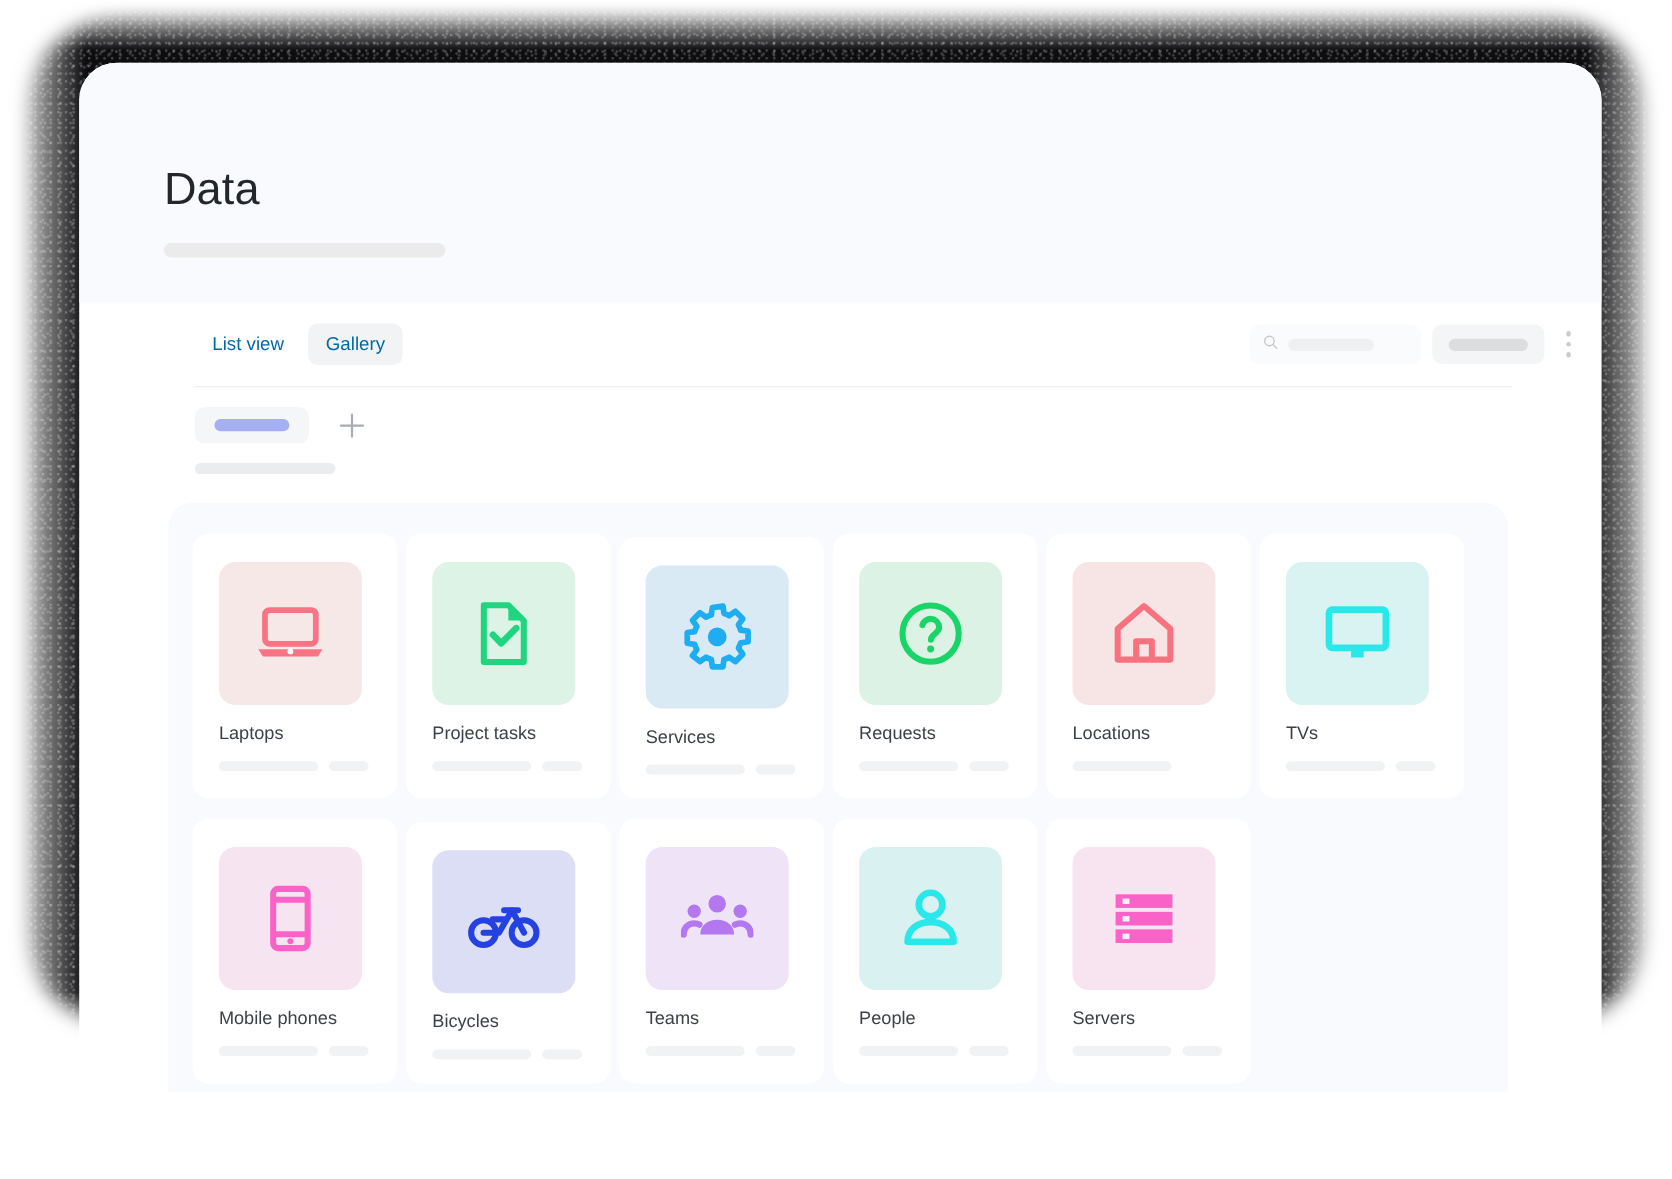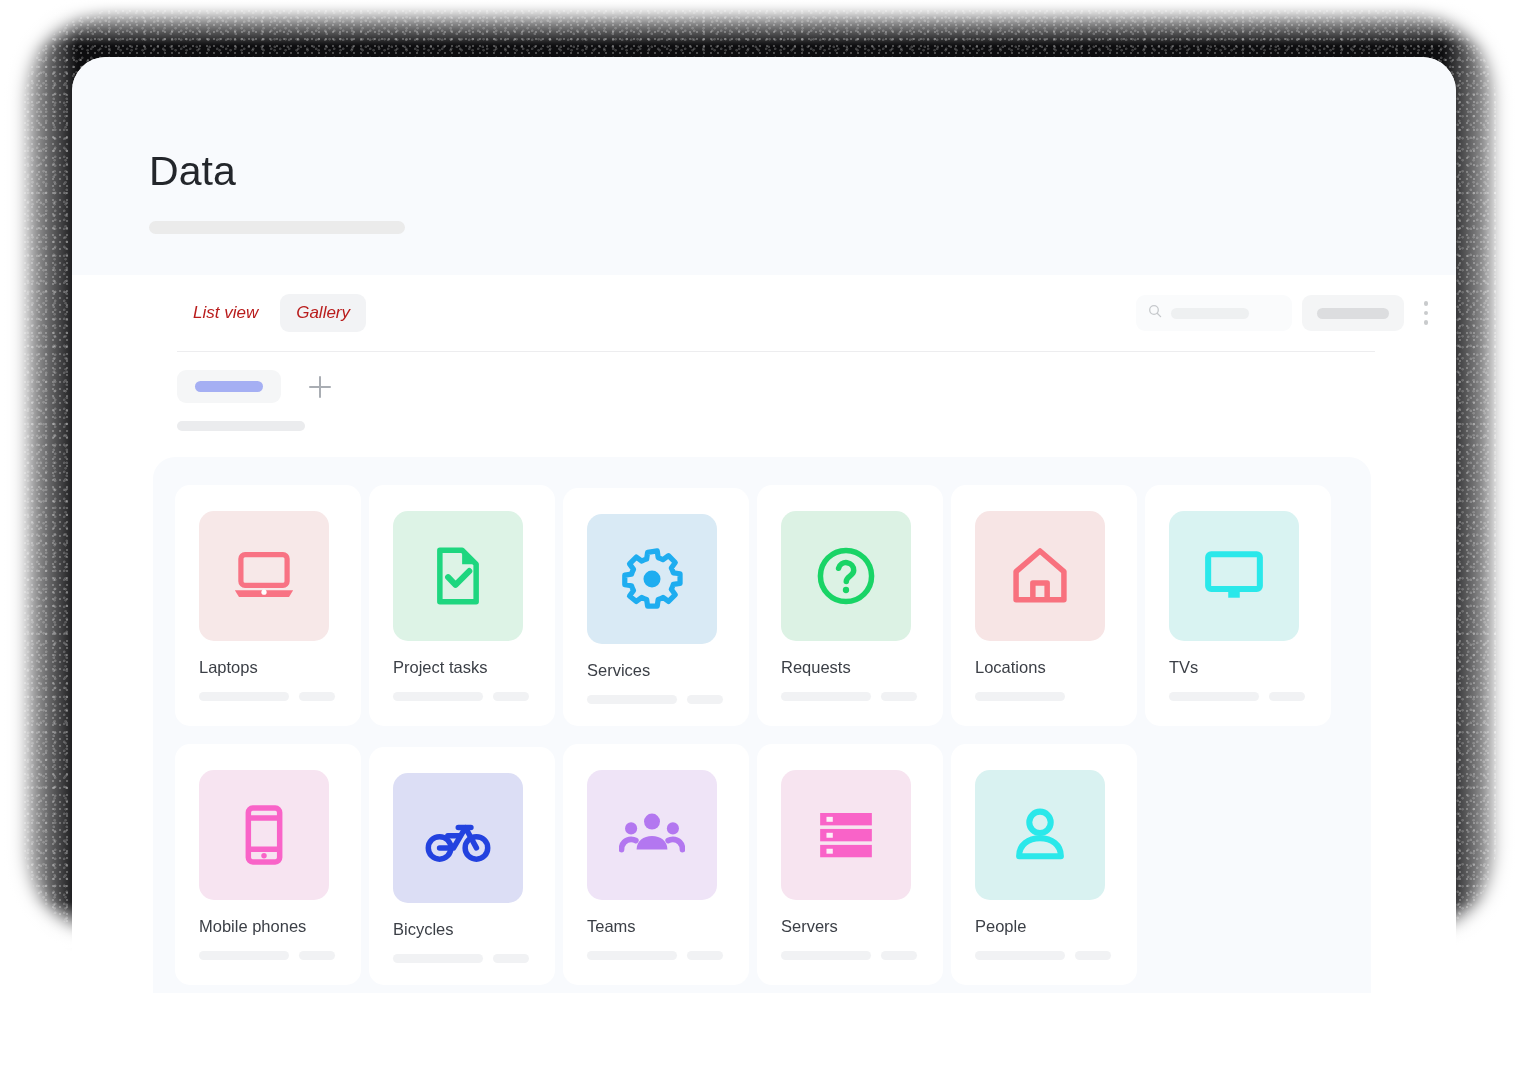--- a/index.html
+++ b/index.html
@@ -80,26 +80,25 @@
   .toolbar {
     position: relative;
     height: 76px;
     padding: 0 0 0 105px;
     display: flex;
     align-items: center;
   }
   .tabs { display: flex; align-items: center; gap: 6px; }
   .tab {
     font-size: 17px;
-    color: #b91c1c;
+    color: #0369a1;
     padding: 9px 16px;
     border-radius: 9px;
     cursor: pointer;
     white-space: nowrap;
-    font-style: italic;
   }
   .tab.active { background: #f2f3f5; }
 
   .toolbar-right {
     position: absolute;
     right: 18px; top: 50%;
     transform: translateY(-50%);
     display: flex; align-items: center; gap: 10px;
   }
   .search-box {
@@ -383,45 +382,45 @@
               <path d="M.9 17.3c0-2.3 1.6-3.7 3.5-3.7 .6 0 1.2.1 1.7.4M23.1 17.3c0-2.3-1.6-3.7-3.5-3.7-.6 0-1.2.1-1.7.4" stroke="#b377f0" stroke-width="2.1" stroke-linecap="round"></path>
             </svg>
           </div>
           <div class="card-label">Teams</div>
           <div class="card-skeletons">
             <span class="sk-long"></span>
             <span class="sk-short"></span>
           </div>
         </div>
         <div class="card">
+          <div class="card-icon" style="background:#d9f2f1">
+            <svg width="66" height="66" viewBox="0 0 24 24" fill="none">
+              <circle cx="12" cy="7.4" r="3.9" stroke="#2ae8ea" stroke-width="2.2"></circle>
+              <path d="M4.4 19.7c0-4.2 3.4-6.5 7.6-6.5s7.6 2.3 7.6 6.5z" stroke="#2ae8ea" stroke-width="2.2" stroke-linejoin="round"></path>
+            </svg>
+          </div>
+          <div class="card-label">People</div>
+          <div class="card-skeletons">
+            <span class="sk-long"></span>
+            <span class="sk-short"></span>
+          </div>
+        </div>
+        <div class="card">
           <div class="card-icon" style="background:#f7e4f0">
             <svg width="66" height="66" viewBox="0 0 24 24" fill="none">
               <rect x="2.6" y="4" width="18.8" height="4.5" fill="#f963c8"></rect>
               <rect x="2.6" y="9.8" width="18.8" height="4.5" fill="#f963c8"></rect>
               <rect x="2.6" y="15.6" width="18.8" height="4.5" fill="#f963c8"></rect>
               <rect x="4.9" y="5.4" width="2.3" height="1.8" fill="#fdeef8"></rect>
               <rect x="4.9" y="11.2" width="2.3" height="1.8" fill="#fdeef8"></rect>
               <rect x="4.9" y="17" width="2.3" height="1.8" fill="#fdeef8"></rect>
             </svg>
           </div>
           <div class="card-label">Servers</div>
           <div class="card-skeletons">
             <span class="sk-long"></span>
             <span class="sk-short"></span>
           </div>
         </div>
-        <div class="card">
-          <div class="card-icon" style="background:#d9f2f1">
-            <svg width="66" height="66" viewBox="0 0 24 24" fill="none">
-              <circle cx="12" cy="7.4" r="3.9" stroke="#2ae8ea" stroke-width="2.2"></circle>
-              <path d="M4.4 19.7c0-4.2 3.4-6.5 7.6-6.5s7.6 2.3 7.6 6.5z" stroke="#2ae8ea" stroke-width="2.2" stroke-linejoin="round"></path>
-            </svg>
-          </div>
-          <div class="card-label">People</div>
-          <div class="card-skeletons">
-            <span class="sk-long"></span>
-            <span class="sk-short"></span>
-          </div>
-        </div>
       </div>
 
   </div>
 </div>
 
 </body></html>

